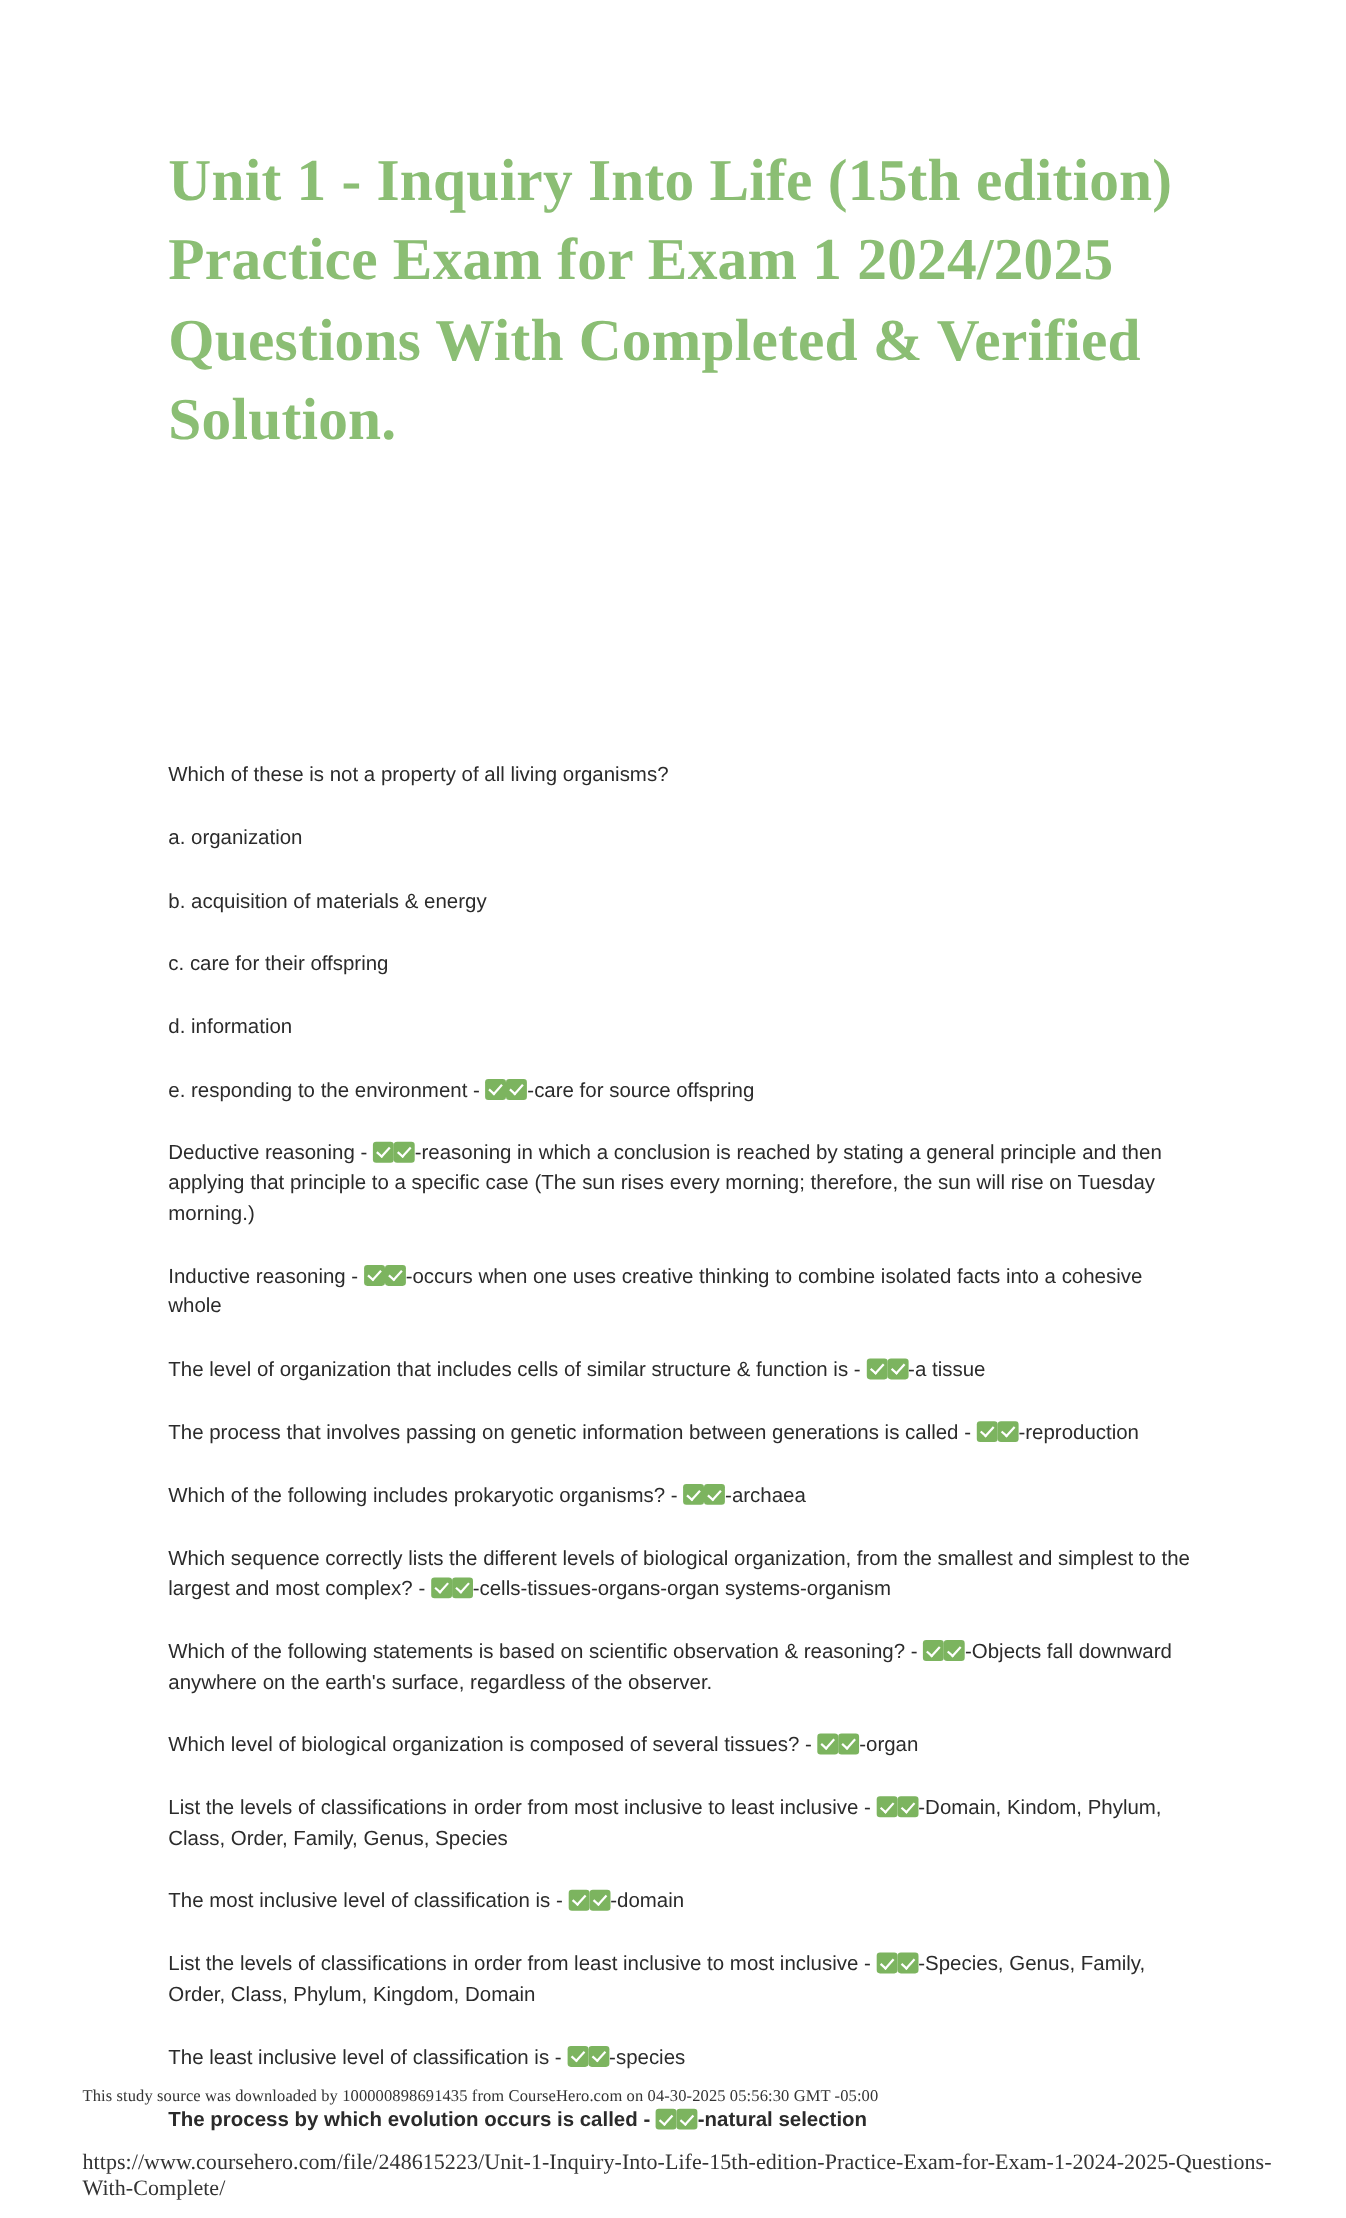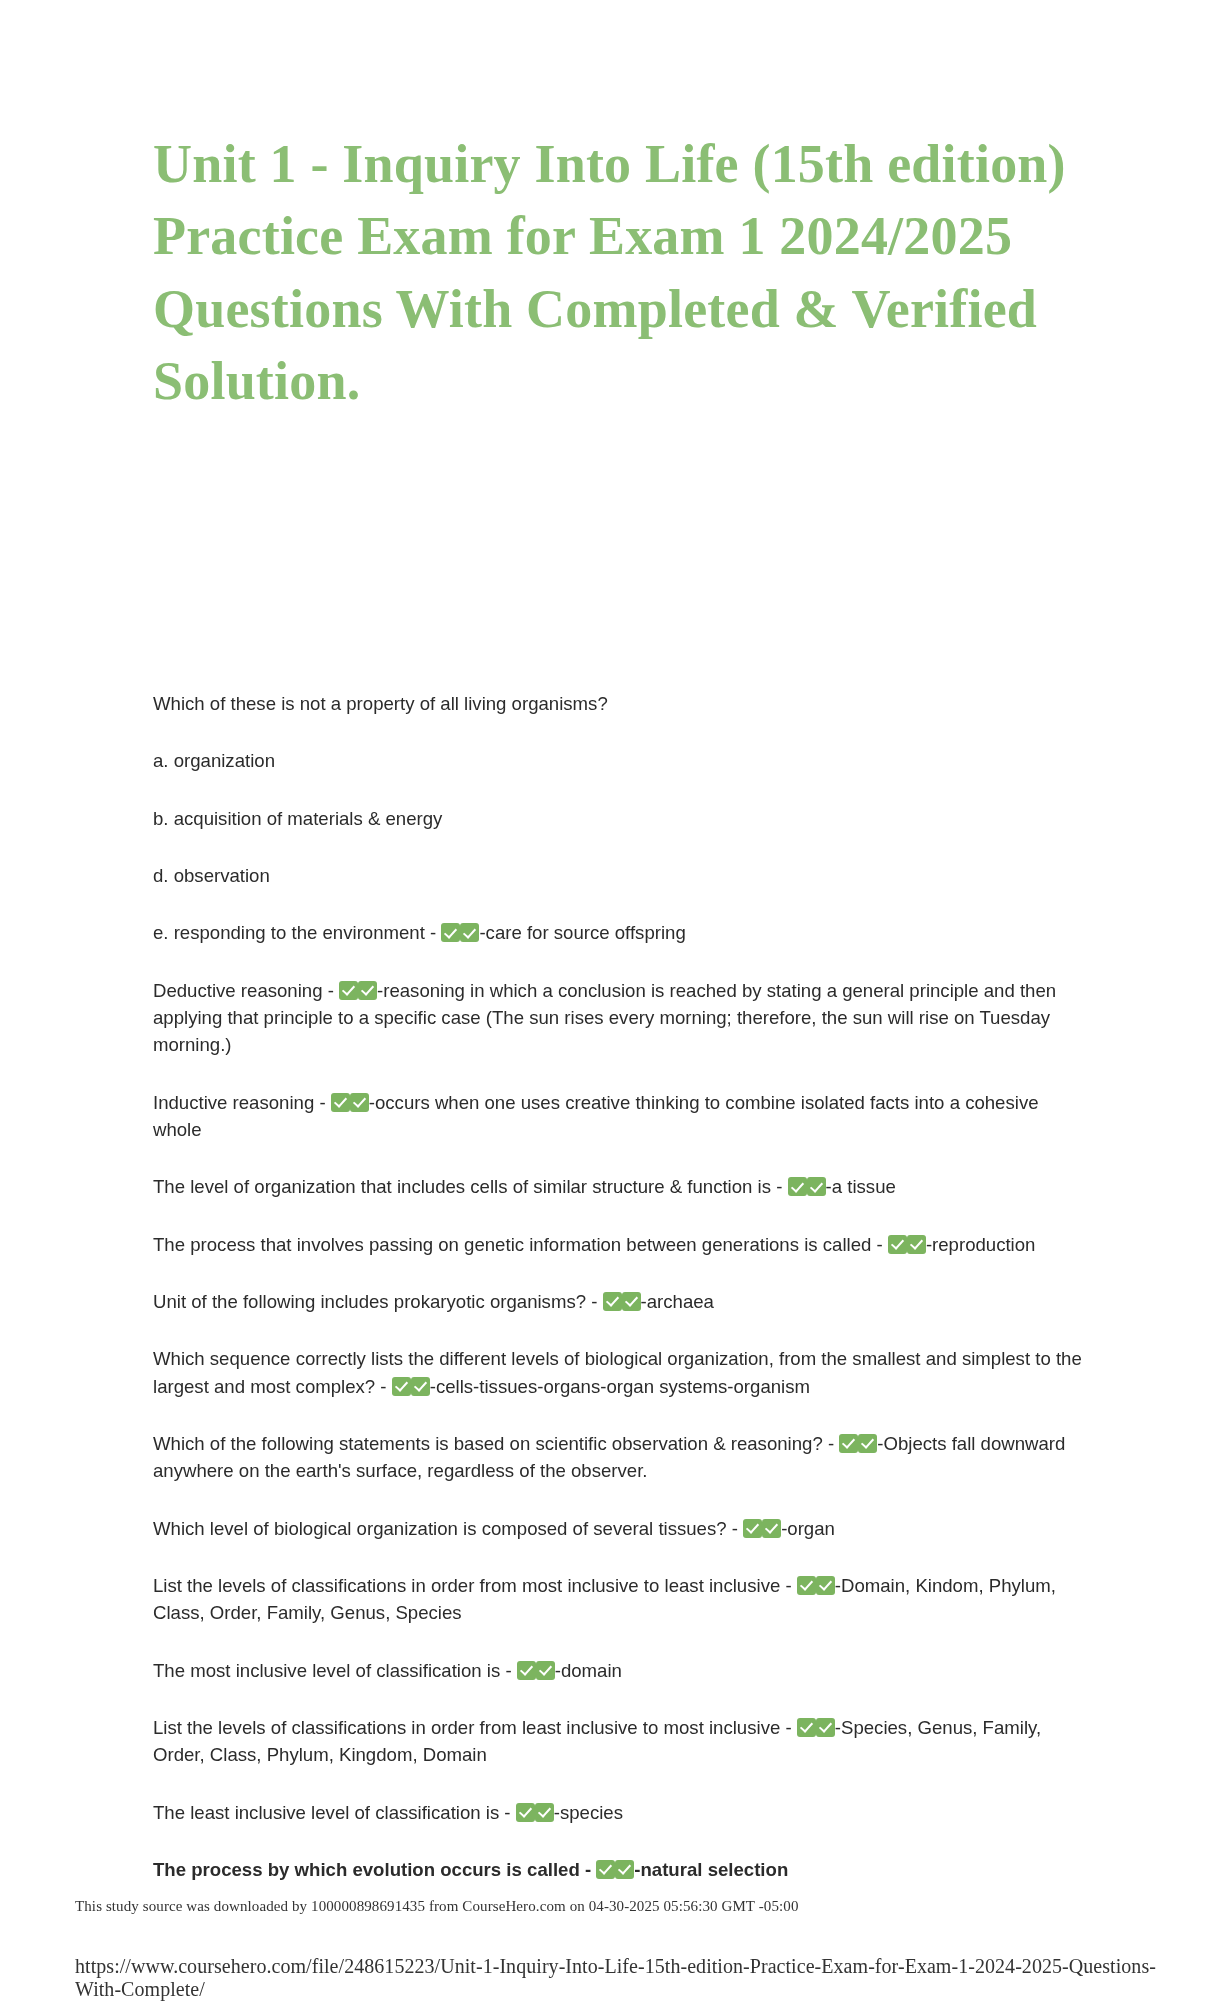--- a/index.html
+++ b/index.html
@@ -106,37 +106,38 @@
 
 <div class="page">
 
   <div class="title">Unit 1 - Inquiry Into Life (15th edition) Practice Exam for Exam 1 2024/2025 Questions With Completed &amp; Verified Solution.</div>
 
   <div class="body-block">
       <div class="qa">
         <div class="qline">Which of these is not a property of all living organisms?</div>
         <div class="qline">a. organization</div>
         <div class="qline">b. acquisition of materials &amp; energy</div>
-        <div class="qline">d. observation</div>
+        <div class="qline">c. care for their offspring</div>
+        <div class="qline">d. information</div>
         <div class="qline"><span>e. responding to the environment - </span><span class="checkpair"><span class="check"></span><span class="check"></span></span><span>-care for source offspring</span></div>
       </div>
       <div class="qa">
         <div class="qline"><span>Deductive reasoning - </span><span class="checkpair"><span class="check"></span><span class="check"></span></span><span>-reasoning in which a conclusion is reached by stating a general principle and then applying that principle to a specific case (The sun rises every morning; therefore, the sun will rise on Tuesday morning.)</span></div>
       </div>
       <div class="qa">
         <div class="qline"><span>Inductive reasoning - </span><span class="checkpair"><span class="check"></span><span class="check"></span></span><span>-occurs when one uses creative thinking to combine isolated facts into a cohesive whole</span></div>
       </div>
       <div class="qa">
         <div class="qline"><span>The level of organization that includes cells of similar structure &amp; function is - </span><span class="checkpair"><span class="check"></span><span class="check"></span></span><span>-a tissue</span></div>
       </div>
       <div class="qa">
         <div class="qline"><span>The process that involves passing on genetic information between generations is called - </span><span class="checkpair"><span class="check"></span><span class="check"></span></span><span>-reproduction</span></div>
       </div>
       <div class="qa">
-        <div class="qline"><span>Unit of the following includes prokaryotic organisms? - </span><span class="checkpair"><span class="check"></span><span class="check"></span></span><span>-archaea</span></div>
+        <div class="qline"><span>Which of the following includes prokaryotic organisms? - </span><span class="checkpair"><span class="check"></span><span class="check"></span></span><span>-archaea</span></div>
       </div>
       <div class="qa">
         <div class="qline"><span>Which sequence correctly lists the different levels of biological organization, from the smallest and simplest to the largest and most complex? - </span><span class="checkpair"><span class="check"></span><span class="check"></span></span><span>-cells-tissues-organs-organ systems-organism</span></div>
       </div>
       <div class="qa">
         <div class="qline"><span>Which of the following statements is based on scientific observation &amp; reasoning? - </span><span class="checkpair"><span class="check"></span><span class="check"></span></span><span>-Objects fall downward anywhere on the earth's surface, regardless of the observer.</span></div>
       </div>
       <div class="qa">
         <div class="qline"><span>Which level of biological organization is composed of several tissues? - </span><span class="checkpair"><span class="check"></span><span class="check"></span></span><span>-organ</span></div>
       </div>

